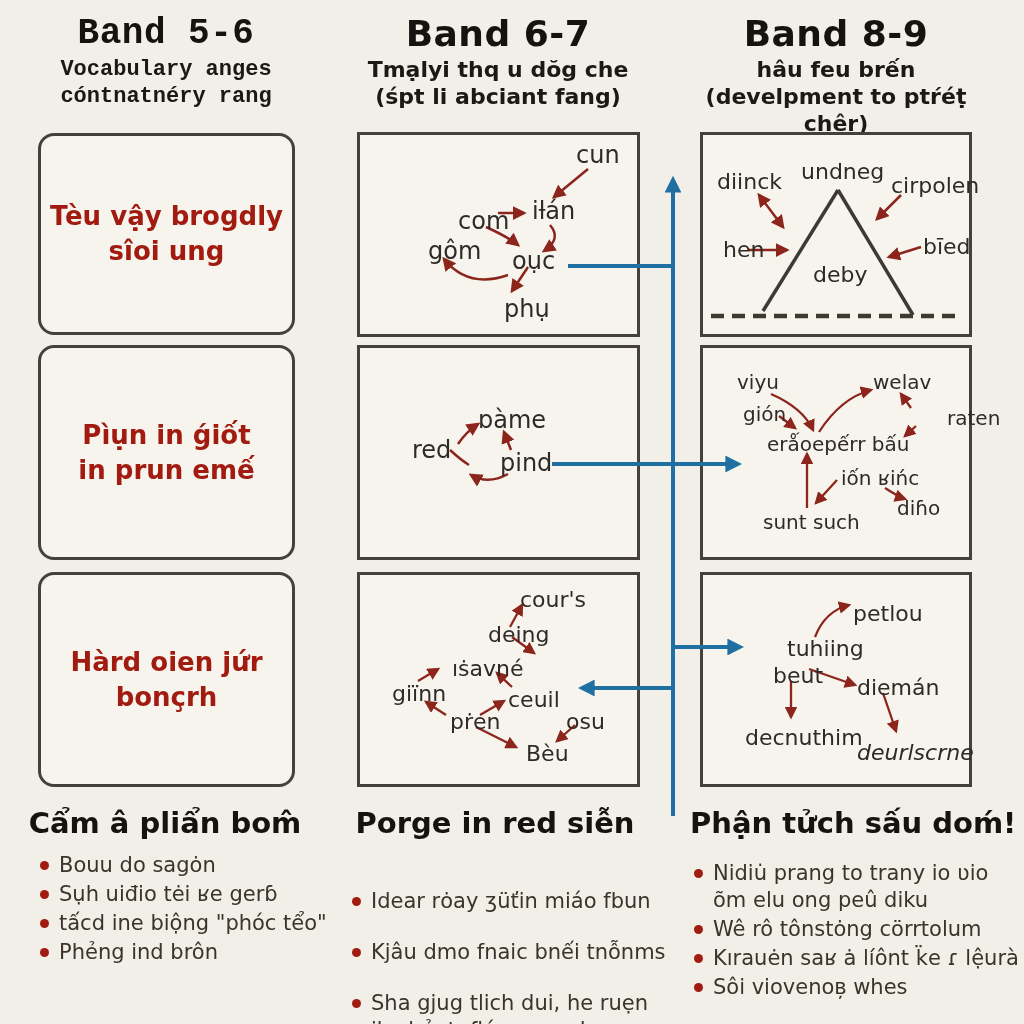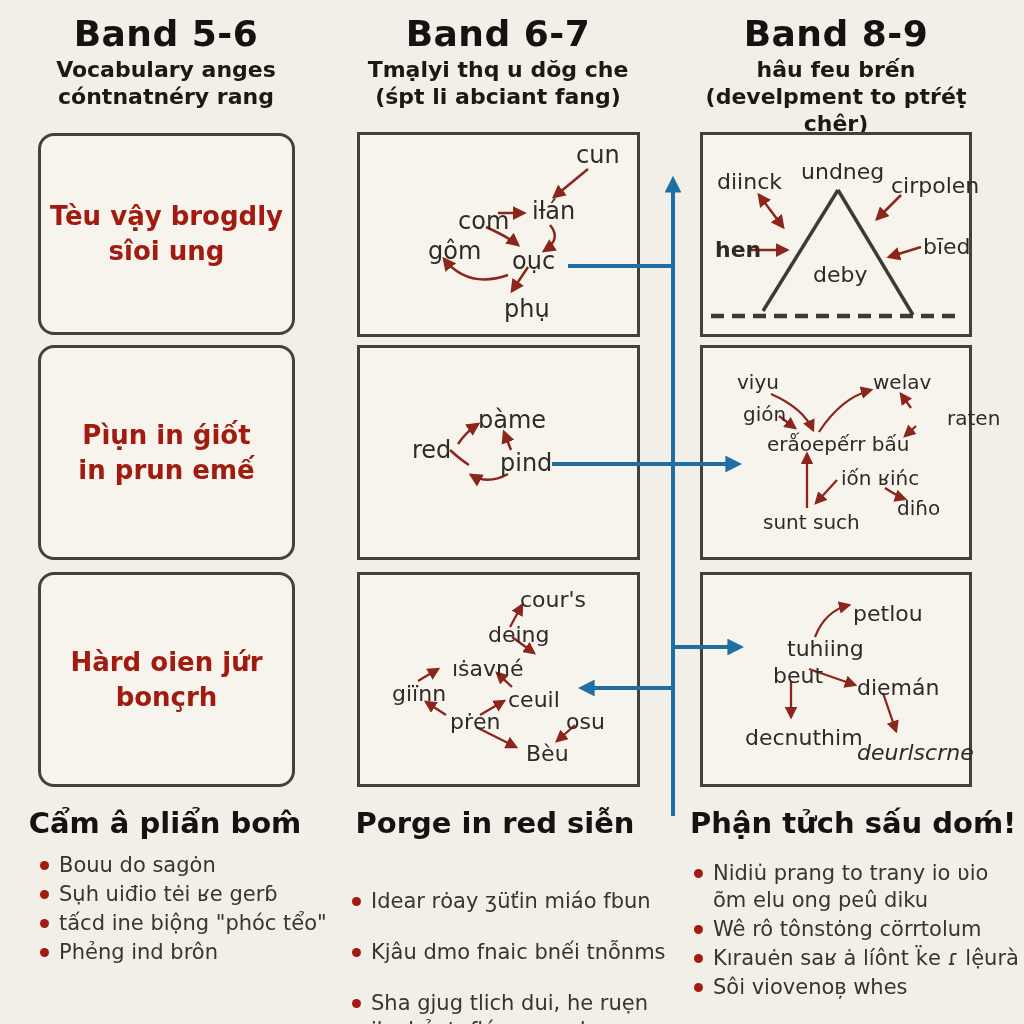--- a/index.html
+++ b/index.html
@@ -32,21 +32,21 @@
   .bitem{display:flex;align-items:flex-start;color:#3a342d;font-size:21px;line-height:27px;}
   .dot{flex:0 0 auto;width:9px;height:9px;border-radius:50%;background:#a21b10;margin:9px 10px 0 0;}
   .blines{display:flex;flex-direction:column;}
   .bitem span{white-space:nowrap;}
 </style>
 </head>
 <body>
 
 <div class="canvas">
 
-  <div class="col-header" style="left:20px;top:12px;width:292px;">
+  <div class="col-header" style="left:20px;top:12px;width:292px;font-family:Liberation Mono, monospace;">
     <div class="band-title">Band 5-6</div>
     <div class="band-sub">Vocabulary anges</div>
     <div class="band-sub">cóntnatnéry rang</div>
   </div>
   <div class="col-header" style="left:352px;top:12px;width:292px;">
     <div class="band-title">Band 6-7</div>
     <div class="band-sub">Tmạlyi thq u dŏg che</div>
     <div class="band-sub">(śpt li abciant fang)</div>
   </div>
   <div class="col-header" style="left:690px;top:12px;width:292px;">
@@ -99,21 +99,21 @@
       <g stroke="#8c251c" stroke-width="2.5" fill="none">
         <path d="M 56 60 L 80 92" marker-start="url(#ah2)" marker-end="url(#ah2)"></path>
         <path d="M 46 115 L 84 115" marker-end="url(#ah2)"></path>
         <path d="M 198 60 L 174 84" marker-end="url(#ah2)"></path>
         <path d="M 218 112 L 186 122" marker-end="url(#ah2)"></path>
       </g>
     </svg>
     <span class="word" style="left:98px;top:24px;">undneg</span>
     <span class="word" style="left:14px;top:34px;">diinck</span>
     <span class="word" style="left:188px;top:38px;">cirpolen</span>
-    <span class="word" style="left:12px;top:102px;font-weight:bold;">hen</span>
+    <span class="word" style="left:20px;top:102px;">hen</span>
     <span class="word" style="left:220px;top:99px;">bīed</span>
     <span class="word" style="left:110px;top:127px;">deby</span>
   </div>
 
   <div class="box redbox" style="left:38px;top:345px;width:257px;height:215px;">
     <div class="rline">Pìụn in ǵiốt</div>
     <div class="rline">in prun emế</div>
   </div>
 
   <div class="box fs24" style="left:357px;top:345px;width:283px;height:215px;">

